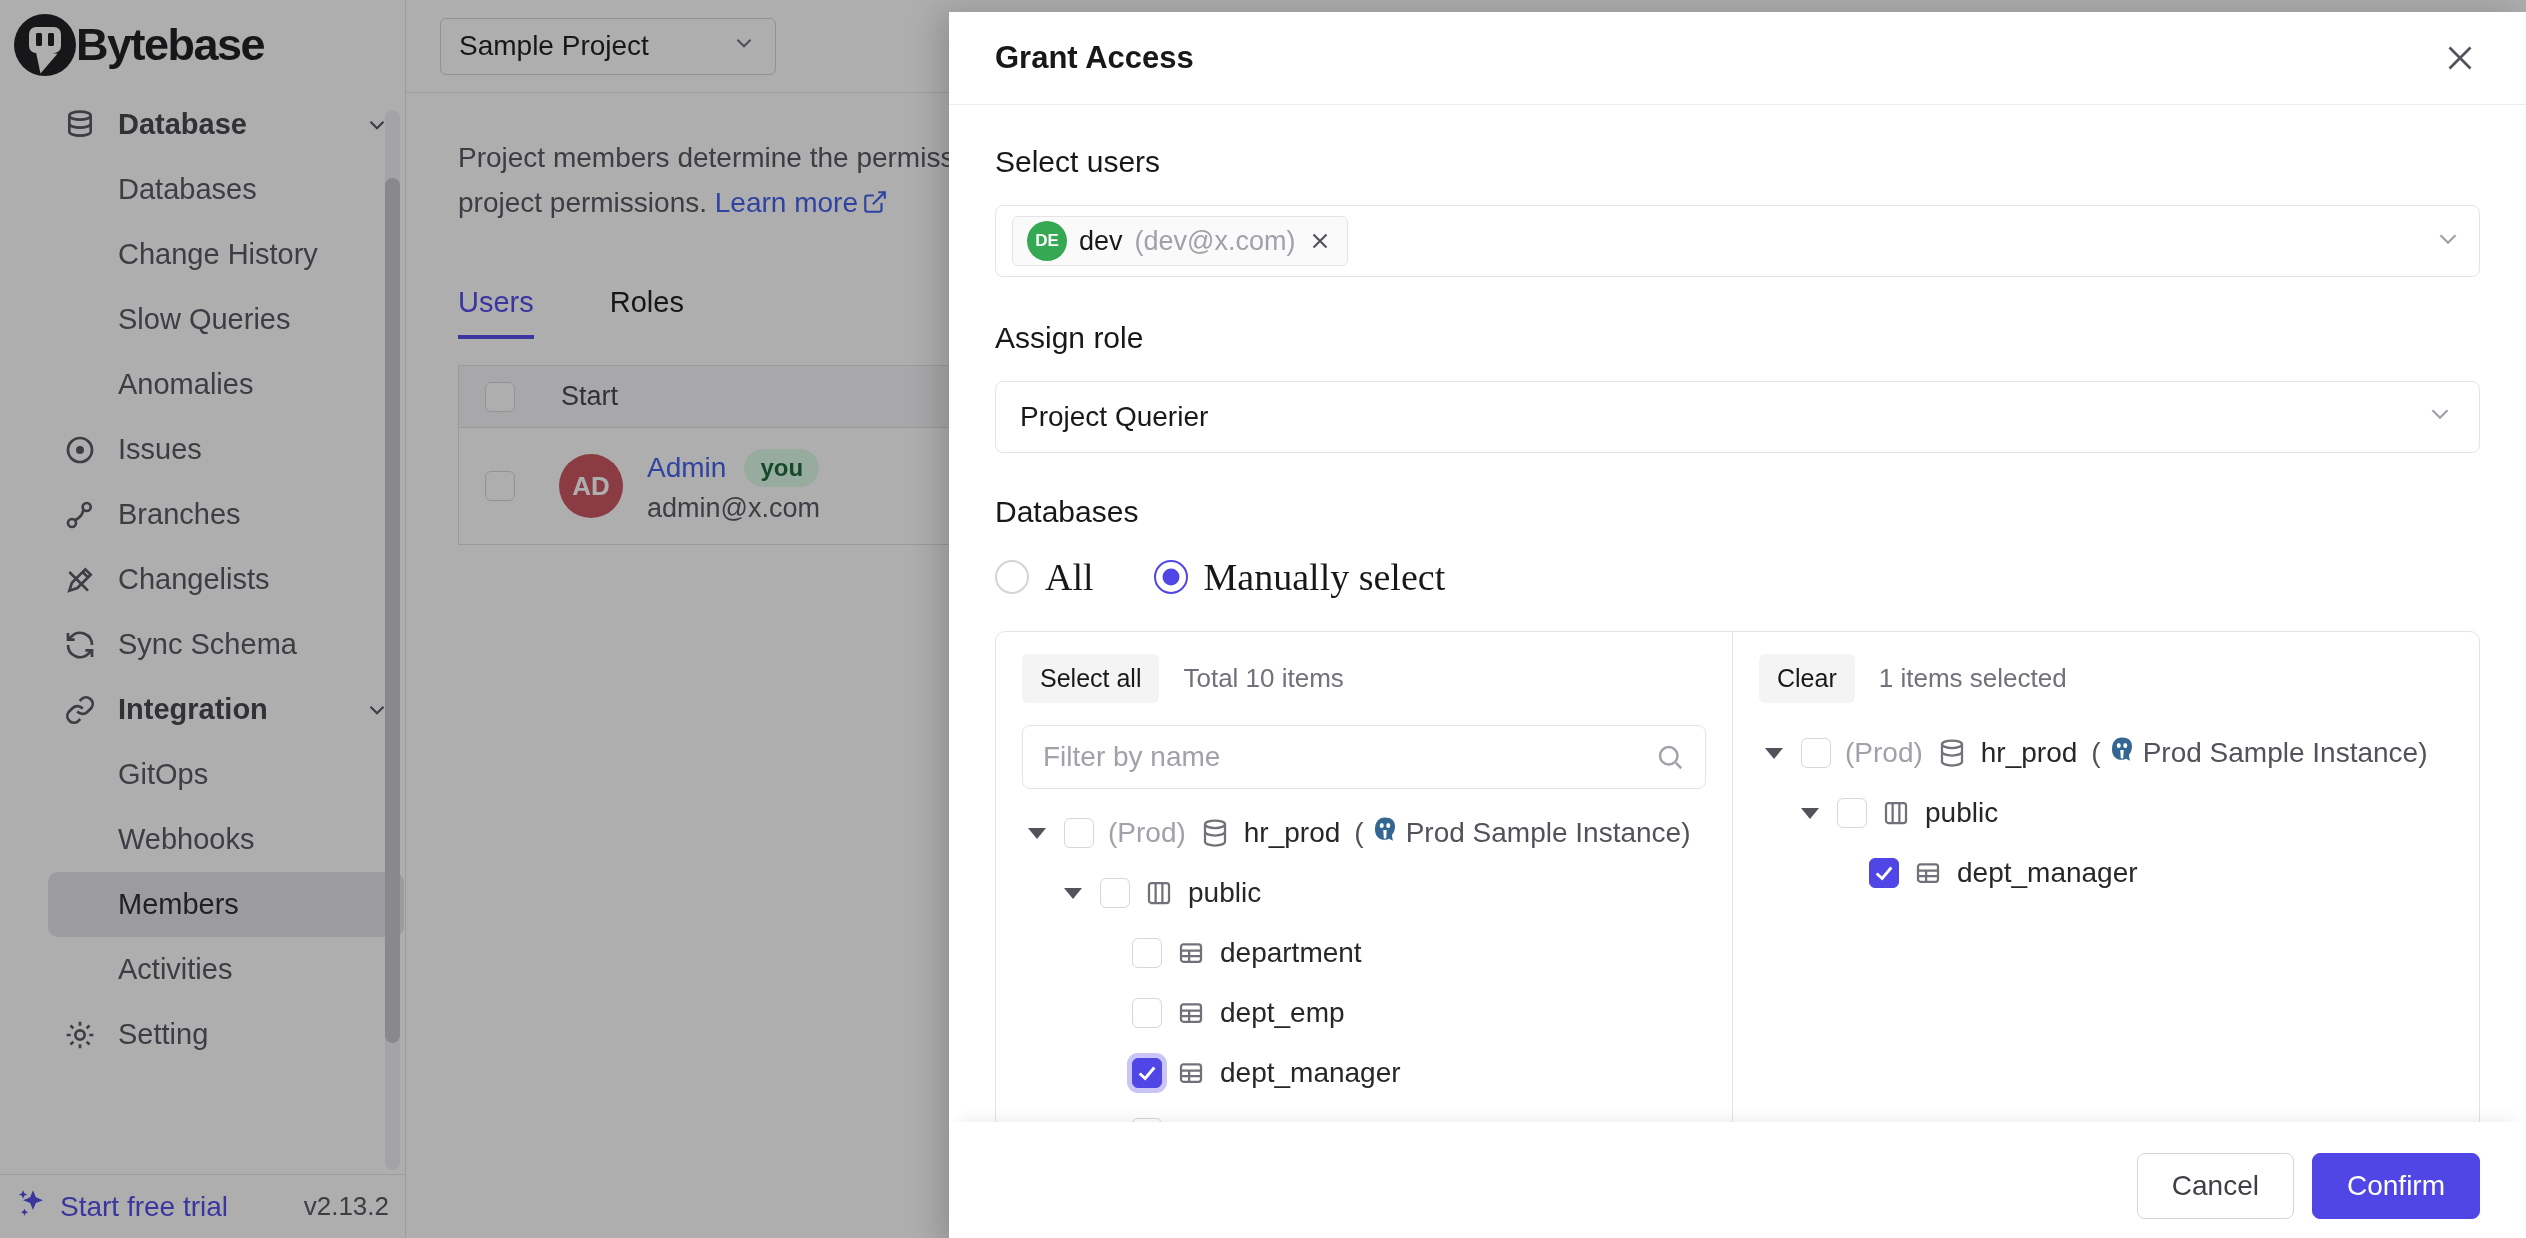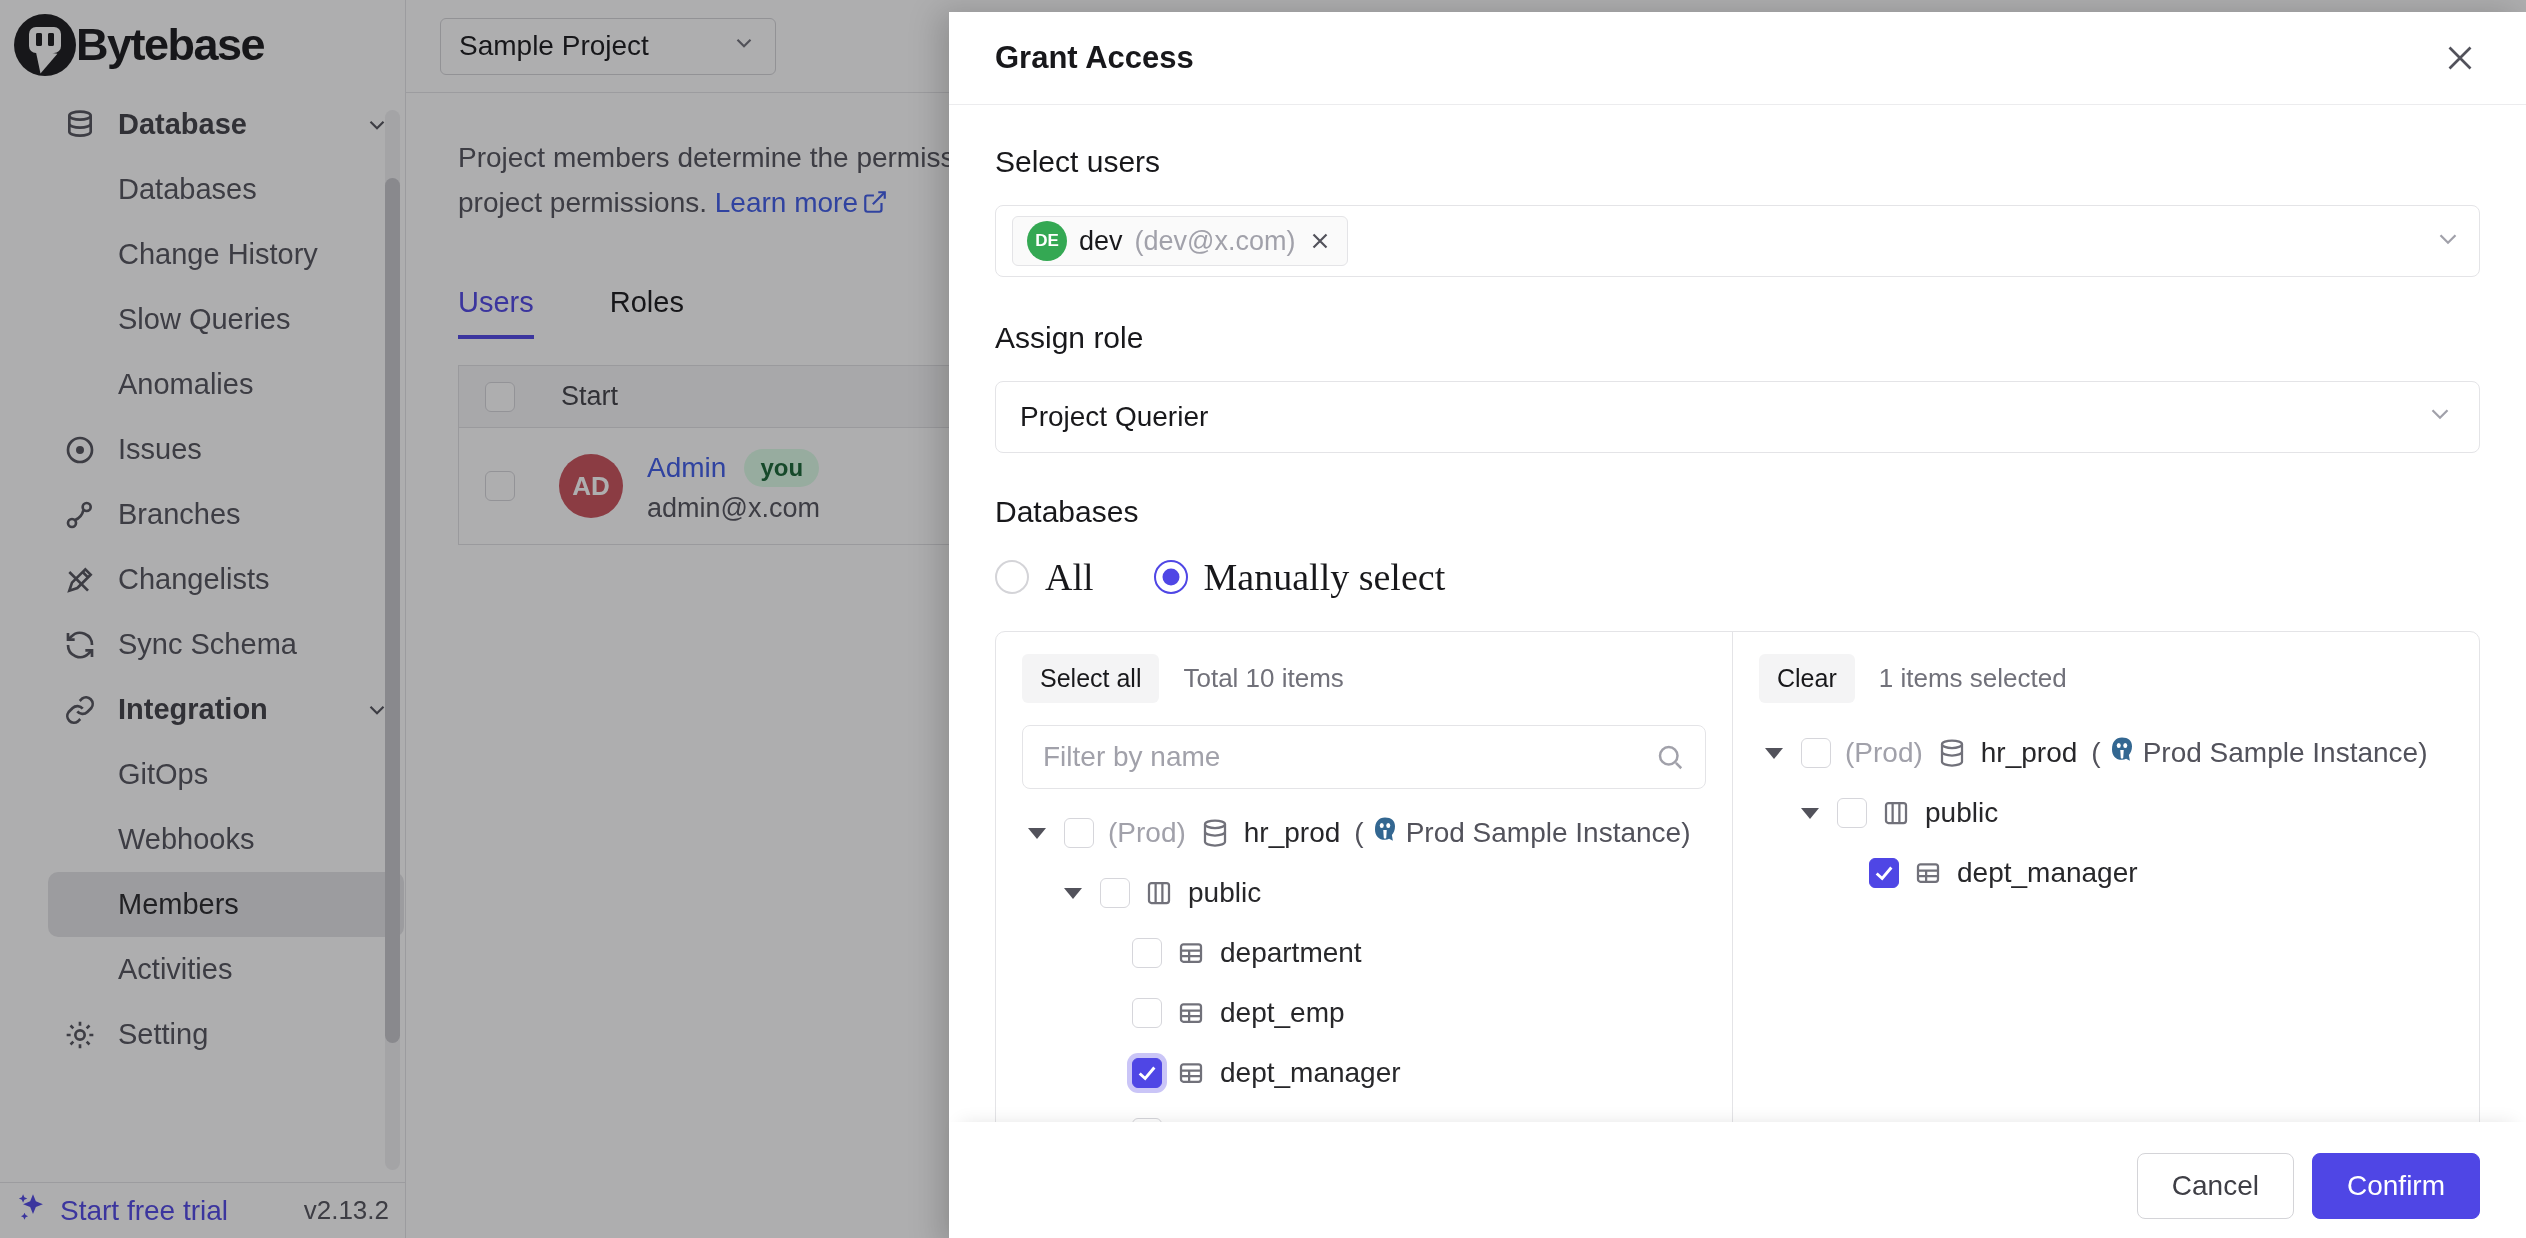--- a/index.html
+++ b/index.html
@@ -26,21 +26,21 @@
   .nav-row { display:flex; align-items:center; height:65px; border-radius:10px;
              font-size:29px; color:#52525b; padding:0 14px; width:356px; cursor:pointer; }
   .nav-row .ic { width:36px; height:36px; margin-right:20px; color:#52525b; flex:0 0 36px; display:flex; align-items:center; justify-content:center; }
   .nav-row.group { color:#3f3f46; font-weight:600; }
   .nav-row.sub { padding-left:70px; }
   .nav-row.active { background:#e4e4e7; color:#27272a; }
   .nav-row .chev { margin-left:auto; color:#52525b; width:26px; height:26px; }
   .scroll-thumb { position:absolute; right:5px; top:178px; width:15px; height:865px; border-radius:8px; background:#c6c6cb; }
   .scroll-track { position:absolute; right:5px; top:110px; width:15px; height:1060px; border-radius:8px; background:#f0f0f2; }
 
-  .sidebar-footer { border-top:1px solid #e4e4e7; height:56px; display:flex; align-items:center;
+  .sidebar-footer { border-top:1px solid #e4e4e7; height:64px; display:flex; align-items:center;
                     padding:0 16px; justify-content:space-between; }
   .trial { display:flex; align-items:center; gap:10px; color:#4f46e5; font-size:28px; cursor:pointer; }
   .version { color:#52525b; font-size:26px; }
 
   
   .main { flex:1 1 auto; display:flex; flex-direction:column; min-width:0; }
   .topbar { height:93px; border-bottom:1px solid #e4e4e7; display:flex; align-items:center; padding:0 34px; }
   .project-select { width:336px; height:57px; border:1px solid #d4d4d8; border-radius:6px; background:#fff;
                     display:flex; align-items:center; justify-content:space-between; padding:0 18px;
                     font-size:28px; color:#18181b; cursor:pointer; }

